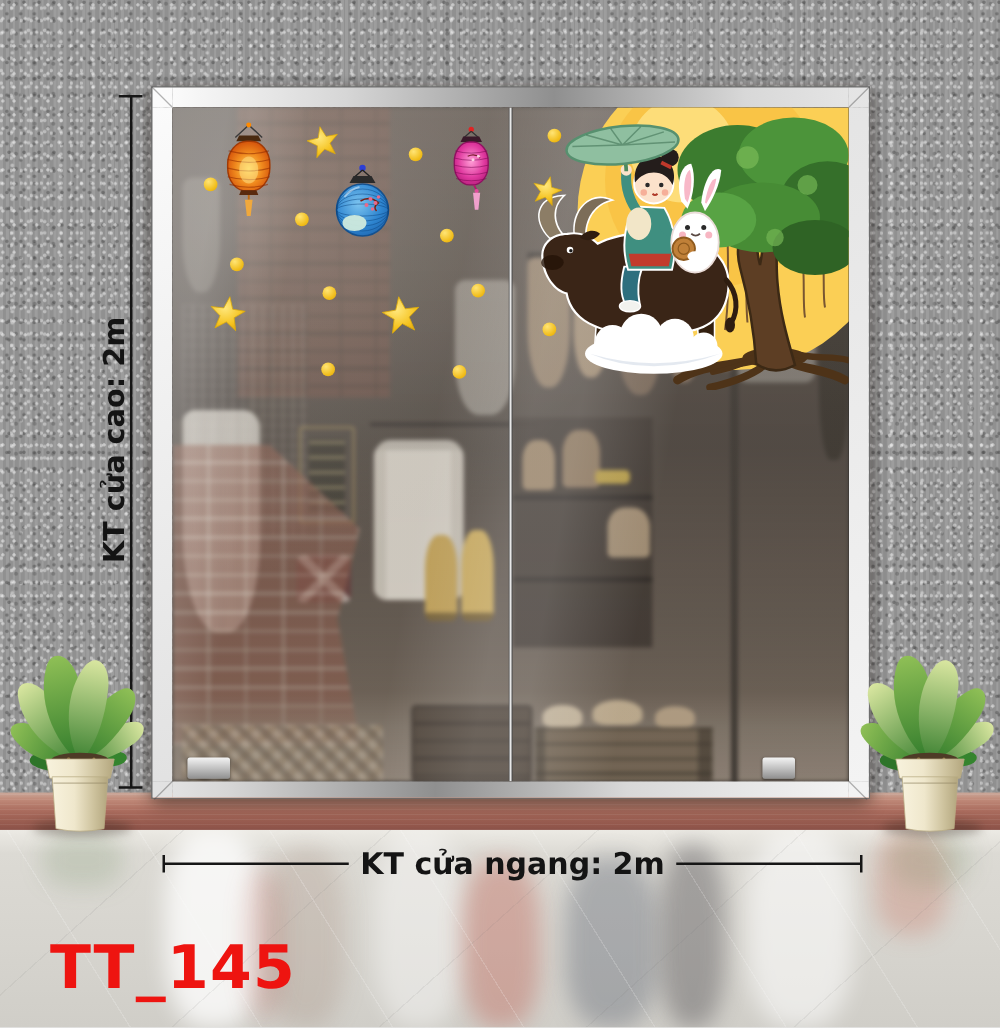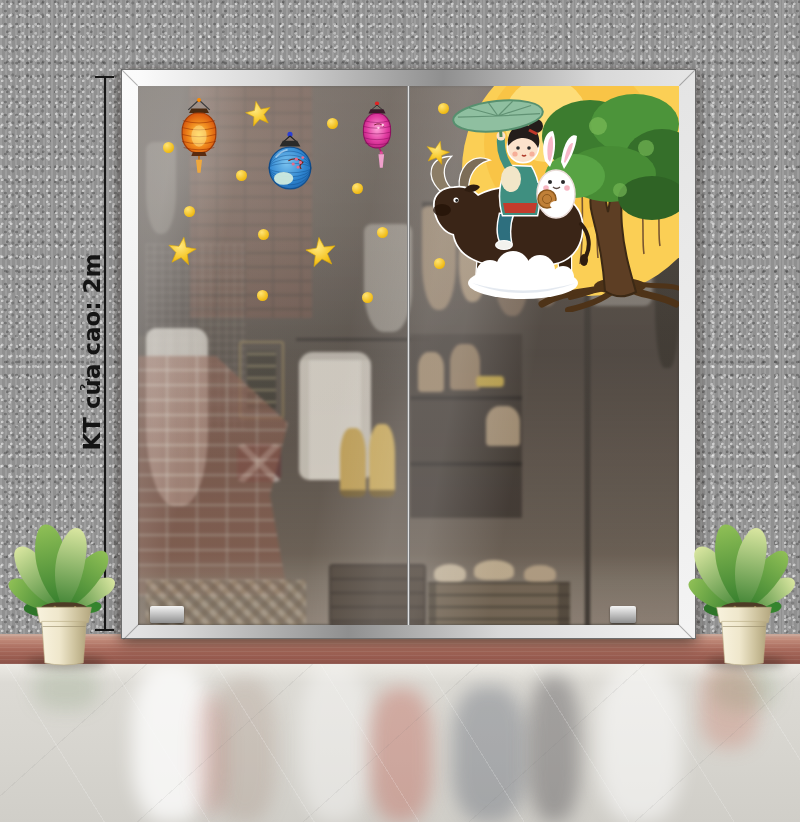--- a/index.html
+++ b/index.html
@@ -418,23 +418,31 @@
       <div class="fitting" style="left:12px;width:34px"></div>
       <div class="fitting" style="left:472px;width:26px"></div>
     </div>
   </div>
 
   <div class="dimv-line"></div>
   <div class="dimv-tick" style="top:76px"></div>
   <div class="dimv-tick" style="top:629px"></div>
   <div class="dimv-label">KT cửa cao: 2m</div>
 
+  <div class="dimh">
+    <div class="tick"></div>
+    <div class="line"></div>
+    <div class="lbl">KT cửa ngang: 2m</div>
+    <div class="line"></div>
+    <div class="tick"></div>
+  </div>
 
   <div class="plant-shadow" style="left:26px;top:656px;width:80px"></div>
   <div class="plant-shadow" style="left:706px;top:656px;width:80px"></div>
   <svg class="plant" style="left:8px;top:514px" viewBox="0 0 110 150">
       <use href="#plantSym"></use>
     </svg>
   <svg class="plant" style="left:688px;top:514px" viewBox="0 0 110 150">
       <use href="#plantSym"></use>
     </svg>
 
+  <div class="code">TT_145</div>
 </div>
 
 </body></html>

